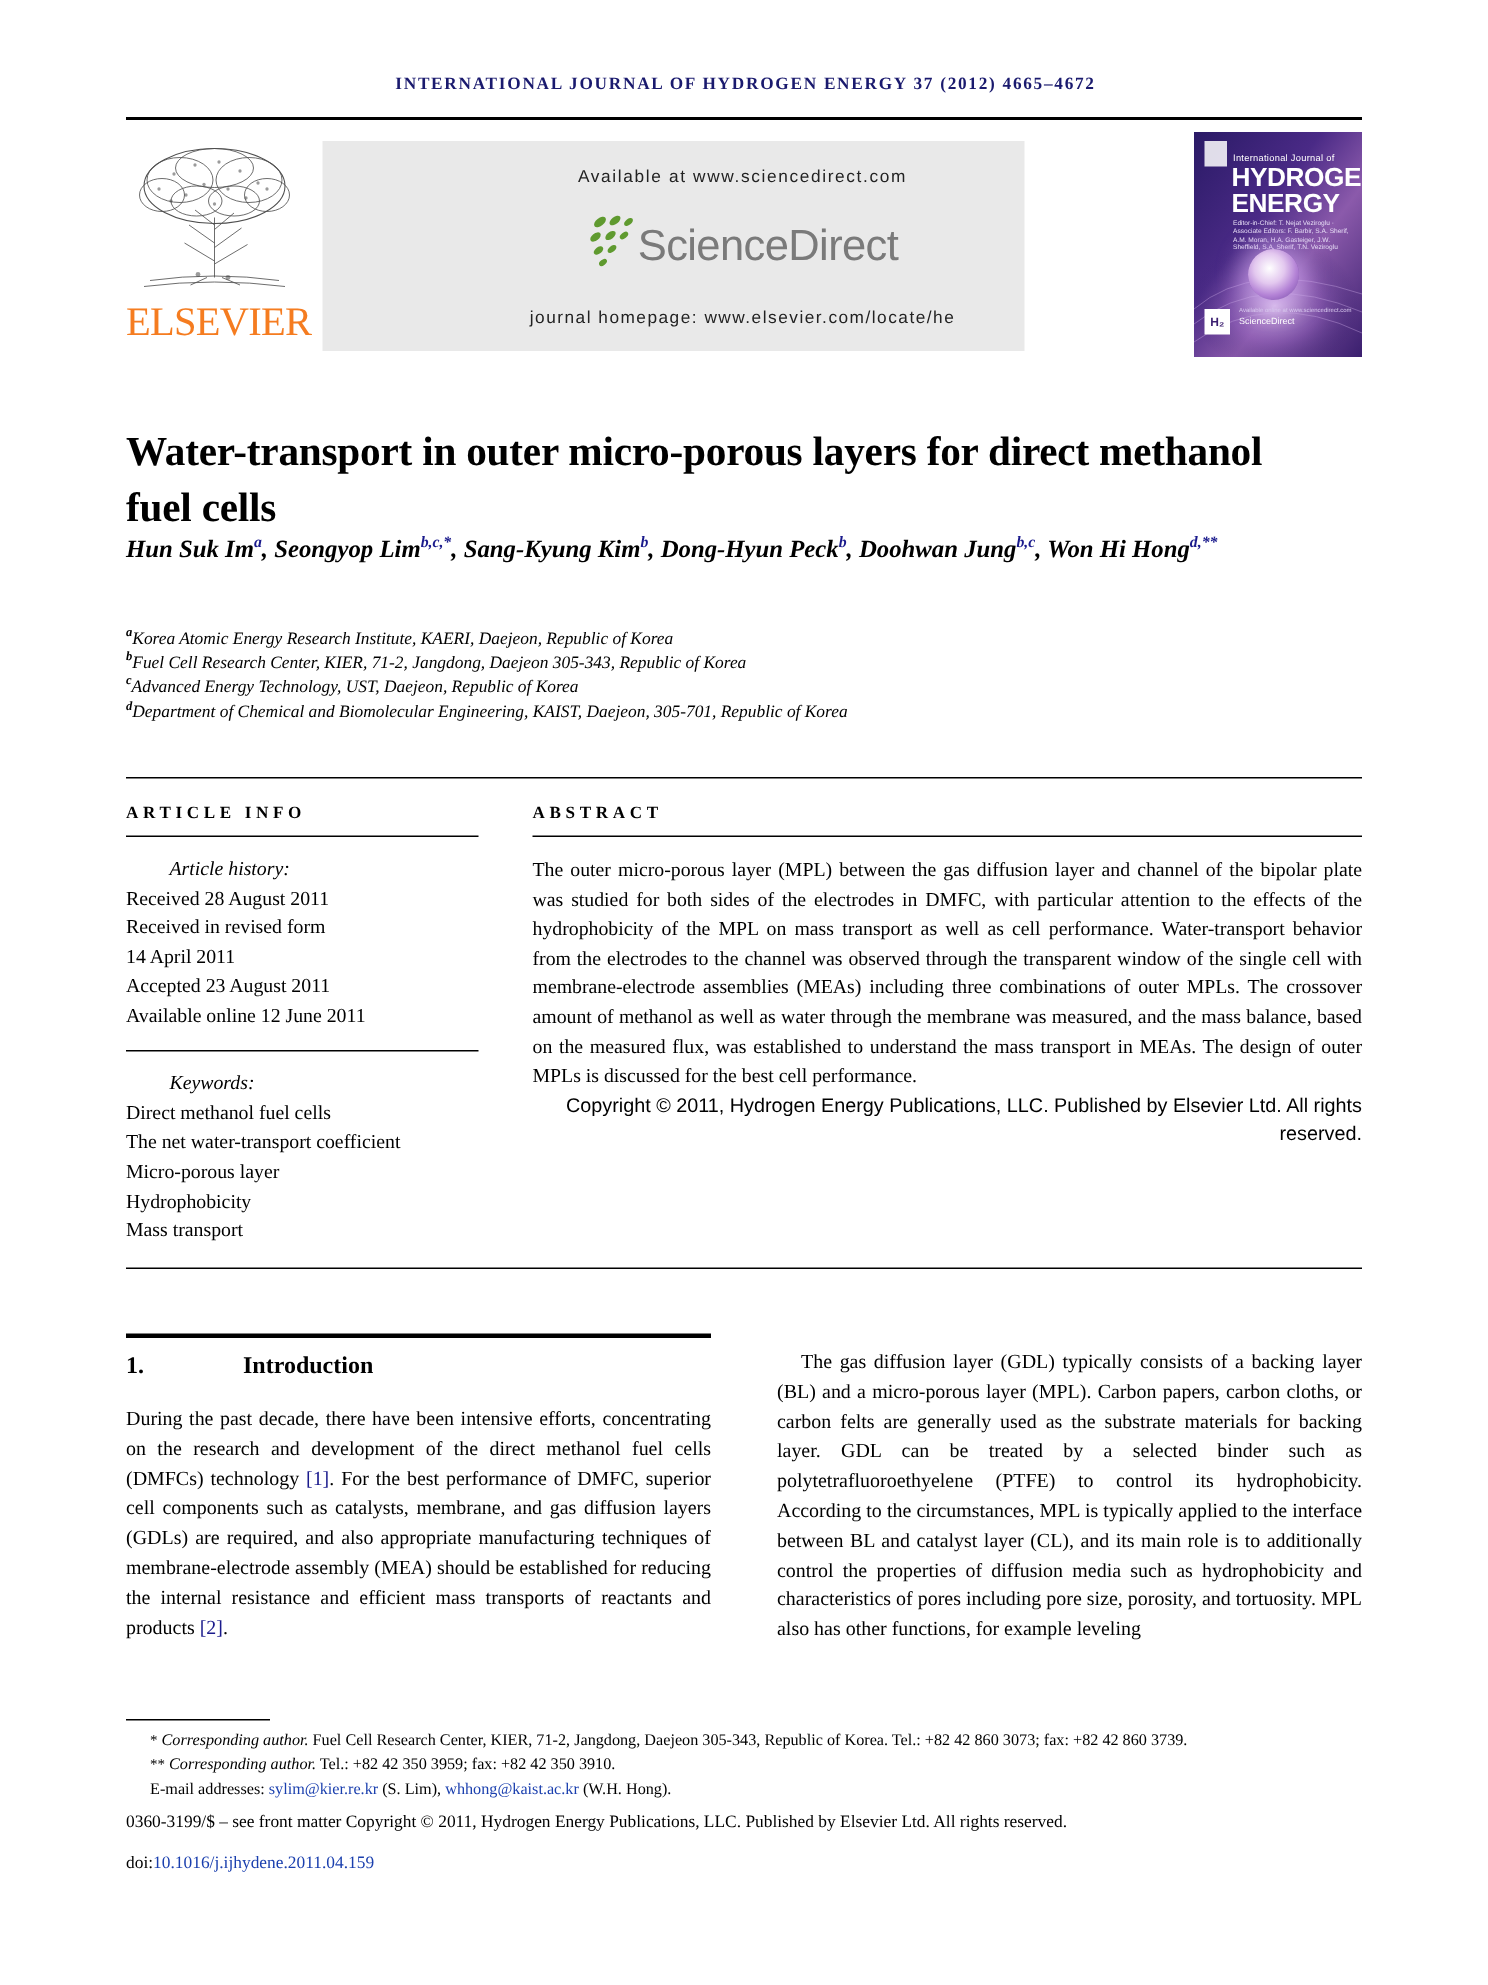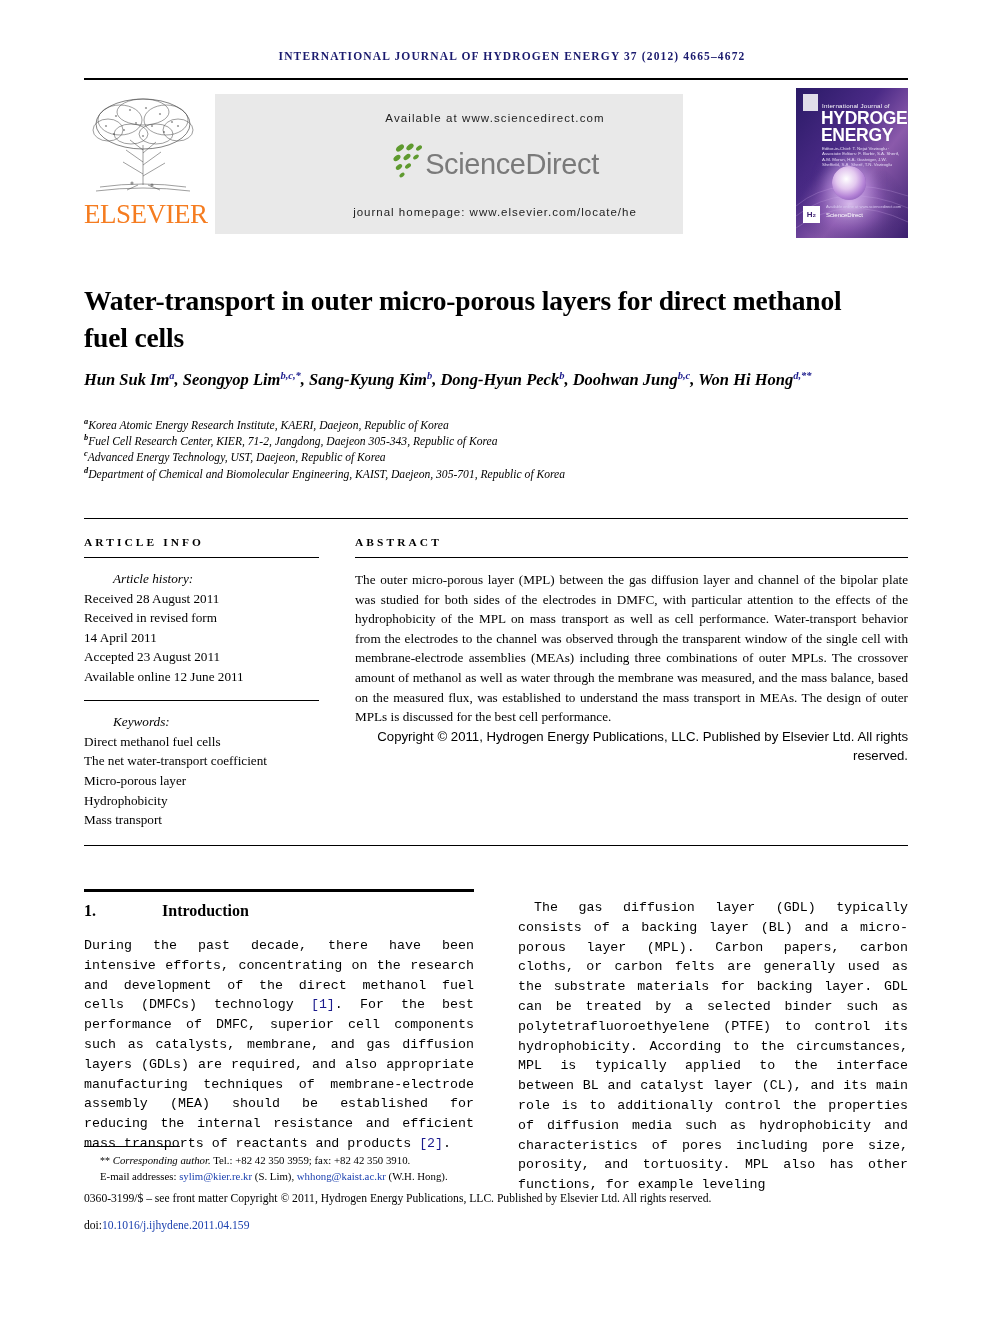--- a/index.html
+++ b/index.html
@@ -18,21 +18,21 @@
   .page {
     position: absolute;
     left: 0; top: 0;
     width: 992px;
     height: 1323px;
   }
 
   
   .runhead {
     position: absolute;
-    left: 100px; top: 50px;
+    left: 85px; top: 50px;
     width: 824px;
     text-align: center;
     font-family: "Liberation Serif", serif;
     font-weight: bold;
     font-size: 11.5px;
     letter-spacing: 1.15px;
     color: #1a1a6e;
     font-variant: small-caps;
     text-transform: uppercase;
   }
@@ -215,21 +215,21 @@
     width: 760px;
     font-family: "Liberation Serif", serif;
     font-weight: bold;
     font-size: 27.5px;
     line-height: 37px;
     letter-spacing: -0.15px;
     color: #000;
   }
   .authors {
     position: absolute;
-    left: 84px; top: 368px;
+    left: 84px; top: 354px;
     width: 820px;
     font-family: "Liberation Serif", serif;
     font-style: italic;
     font-weight: bold;
     font-size: 16.5px;
     line-height: 23px;
     color: #000;
   }
   .authors sup {
     color: #1a1a8c;
@@ -349,21 +349,21 @@
     font-weight: bold;
     font-size: 16px;
   }
   .h1-txt {
     font-family: "Liberation Serif", serif;
     font-weight: bold;
     font-size: 16px;
   }
   .sec-head { margin: 4px 0 16px 0; }
   .para {
-    font-family: Liberation Mono, monospace;
+    font-family: Liberation Serif, serif;
     font-size: 13.3px;
     line-height: 19.8px;
     text-align: justify;
     color: #000;
     margin: 0;
   }
   .para.indent { text-indent: 16px; }
   .ref { color: #1a1a8c; }
 
   
@@ -566,19 +566,20 @@
     </div>
     <p class="para"><span>During the past decade, there have been intensive efforts, concentrating on the research and development of the direct methanol fuel cells (DMFCs) technology </span><span class="ref">[1]</span><span>. For the best performance of DMFC, superior cell components such as catalysts, membrane, and gas diffusion layers (GDLs) are required, and also appropriate manufacturing techniques of membrane-electrode assembly (MEA) should be established for reducing the internal resistance and efficient mass transports of reactants and products </span><span class="ref">[2]</span><span>.</span></p>
   </div>
 
   <div class="body-right">
     <p class="para indent">The gas diffusion layer (GDL) typically consists of a backing layer (BL) and a micro-porous layer (MPL). Carbon papers, carbon cloths, or carbon felts are generally used as the substrate materials for backing layer. GDL can be treated by a selected binder such as polytetrafluoroethyelene (PTFE) to control its hydrophobicity. According to the circumstances, MPL is typically applied to the interface between BL and catalyst layer (CL), and its main role is to additionally control the properties of diffusion media such as hydrophobicity and characteristics of pores including pore size, porosity, and tortuosity. MPL also has other functions, for example leveling</p>
   </div>
 
   <div class="foot-rule"></div>
   <div class="footnotes">
+    <p class="fn fn-indent"><span class="star">*</span> <span class="it">Corresponding author.</span><span> Fuel Cell Research Center, KIER, 71-2, Jangdong, Daejeon 305-343, Republic of Korea. Tel.: +82 42 860 3073; fax: +82 42 860 3739.</span></p>
     <p class="fn fn-indent"><span class="star">**</span> <span class="it">Corresponding author.</span><span> Tel.: +82 42 350 3959; fax: +82 42 350 3910.</span></p>
     <p class="fn fn-indent"><span>E-mail addresses:</span> <span class="mail">sylim@kier.re.kr</span> <span>(S. Lim)</span>, <span class="mail">whhong@kaist.ac.kr</span> <span>(W.H. Hong).</span></p>
     <p class="issn-line">0360-3199/$ – see front matter Copyright © 2011, Hydrogen Energy Publications, LLC. Published by Elsevier Ltd. All rights reserved.</p>
     <p class="doi-line"><span>doi:</span><span class="doi-num">10.1016/j.ijhydene.2011.04.159</span></p>
   </div>
 
 </div>
 
 </body></html>

